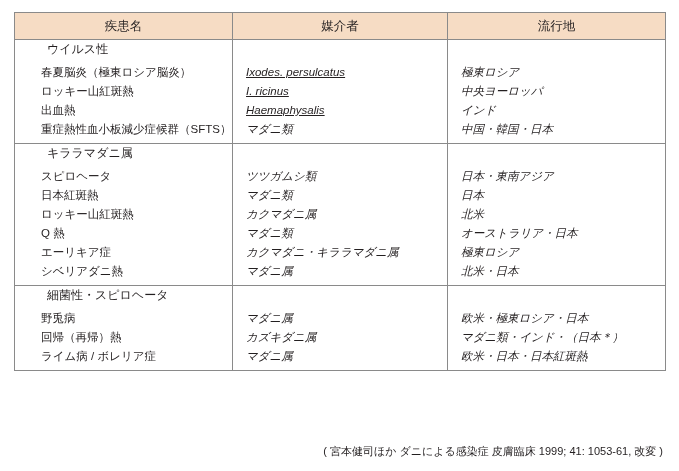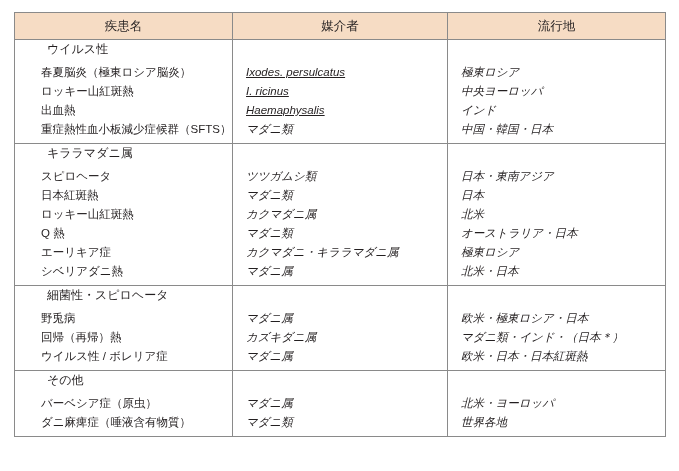--- a/index.html
+++ b/index.html
@@ -169,59 +169,37 @@
               <li>北米・日本</li>
             </ul>
           </td>
         </tr>
         <tr>
           <td class="cell col1">
             <div class="group-title">細菌性・スピロヘータ</div>
             <ul class="items">
               <li>野兎病</li>
               <li>回帰（再帰）熱</li>
-              <li>ウイルス性 / ボレリア症</li>
+              <li>ライム病 / ボレリア症</li>
             </ul>
           </td>
           <td class="cell col2">
             <div class="spacer-line"></div>
             <ul class="items">
               <li>マダニ属</li>
               <li>カズキダニ属</li>
               <li>マダニ属</li>
             </ul>
           </td>
           <td class="cell col3">
             <div class="spacer-line"></div>
             <ul class="items">
               <li>欧米・極東ロシア・日本</li>
               <li>マダニ類・インド・（日本＊）</li>
               <li>欧米・日本・日本紅斑熱</li>
             </ul>
           </td>
         </tr>
-        <tr>
-          <td class="cell col1">
-            <div class="group-title">その他</div>
-            <ul class="items">
-              <li>バーベシア症（原虫）</li>
-              <li>ダニ麻痺症（唾液含有物質）</li>
-            </ul>
-          </td>
-          <td class="cell col2">
-            <div class="spacer-line"></div>
-            <ul class="items">
-              <li>マダニ属</li>
-              <li>マダニ類</li>
-            </ul>
-          </td>
-          <td class="cell col3">
-            <div class="spacer-line"></div>
-            <ul class="items">
-              <li>北米・ヨーロッパ</li>
-              <li>世界各地</li>
-            </ul>
-          </td>
-        </tr>
       </tbody>
   </table>
 
+  <div class="source">( 宮本健司ほか ダニによる感染症 皮膚臨床 1999; 41: 1053-61, 改変 )</div>
 </div>
 
 </body></html>

